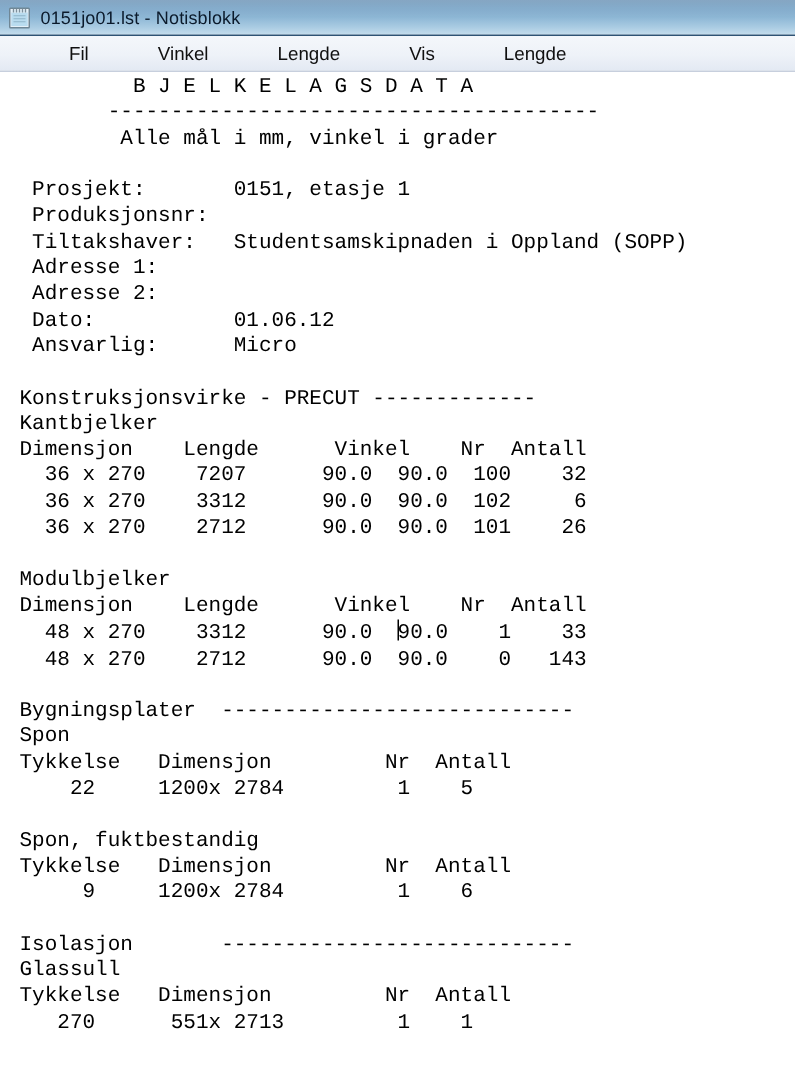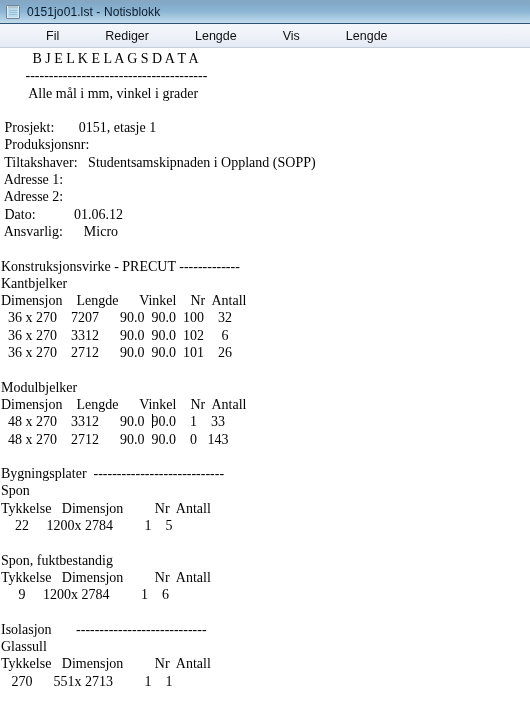--- a/index.html
+++ b/index.html
@@ -88,26 +88,26 @@
   
   #textarea {
     flex: 1 1 auto;
     background: #ffffff;
     position: relative;
     overflow: hidden;
     padding-top: 2px;
   }
 
   #doc {
-    font-family: Liberation Serif, serif;
+    font-family: Liberation Mono, monospace;
     font-size: 14px;
     line-height: 17.3px;
     color: #000000;
     white-space: pre;
-    margin-left: 1px;
+    margin-left: 13px;
     letter-spacing: 0px;
   }
 
   .caret {
     display: inline-block;
     width: 0;
     border-left: 1px solid #000;
     height: 14px;
     vertical-align: -2px;
     margin-right: -1px;
@@ -136,21 +136,21 @@
           <line x1="4" y1="8.5" x2="12" y2="8.5"></line>
           <line x1="4" y1="10.5" x2="12" y2="10.5"></line>
         </g>
       </svg>
     </span>
     <span id="title-text">0151jo01.lst - Notisblokk</span>
   </div>
 
   <div id="menubar">
     <div class="menu-item">Fil</div>
-    <div class="menu-item">Rediger</div>
+    <div class="menu-item">Vinkel</div>
     <div class="menu-item">Lengde</div>
     <div class="menu-item">Vis</div>
     <div class="menu-item">Lengde</div>
   </div>
 
   <div id="textarea">
     <div id="doc"><span>         B J E L K E L A G S D A T A</span>
 <span>       ---------------------------------------</span>
 <span>        Alle mål i mm, vinkel i grader</span>
 

